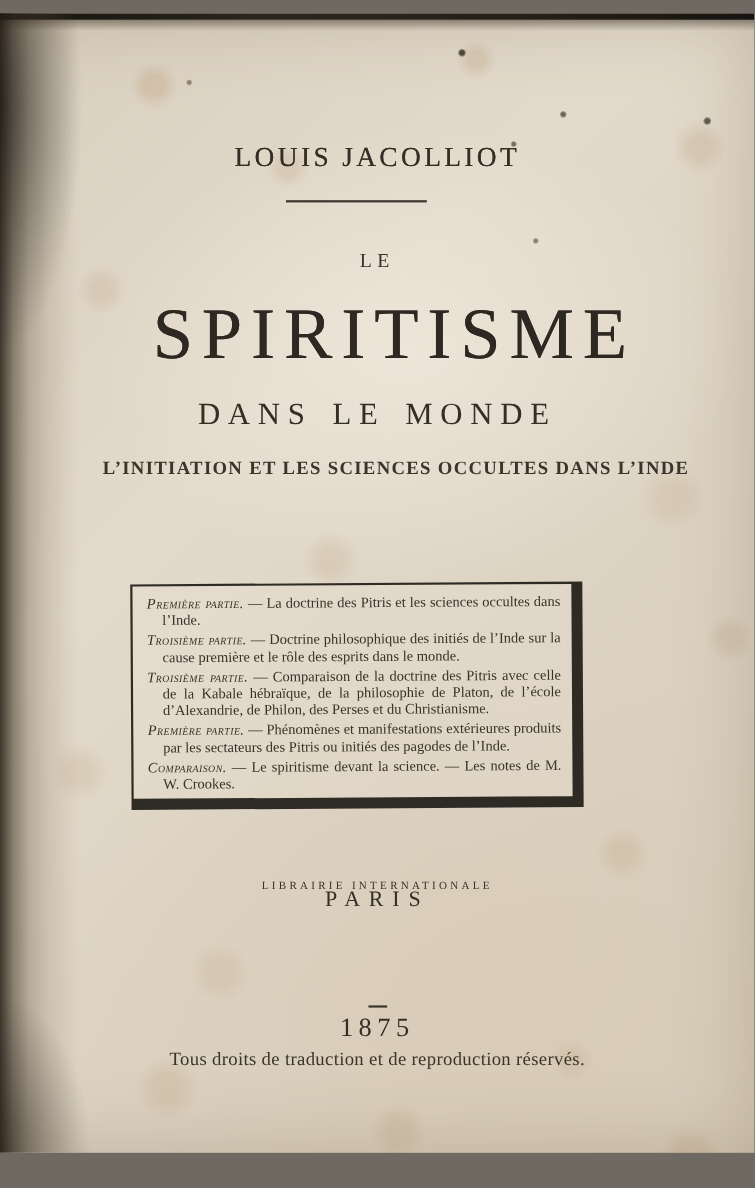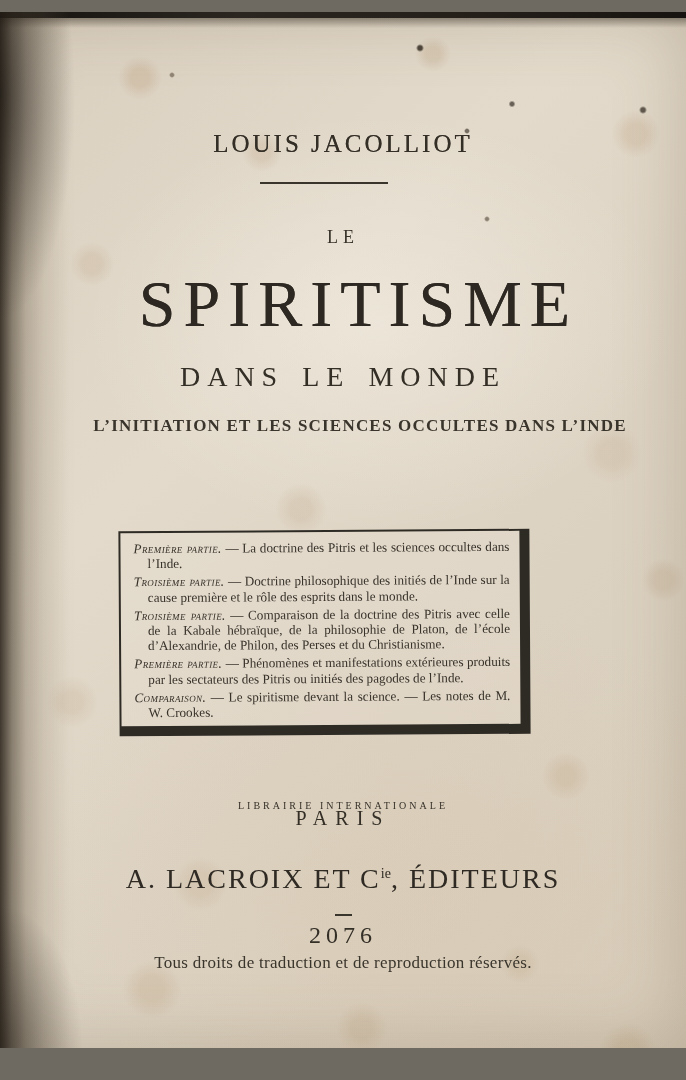--- a/index.html
+++ b/index.html
@@ -142,18 +142,17 @@
       <span>— Phénomènes et manifestations extérieures produits par les sectateurs des Pitris ou initiés des pagodes de l’Inde.</span>
     </p>
     <p class="toc-entry">
       <span class="toc-label">Comparaison.</span>
       <span>— Le spiritisme devant la science. — Les notes de M. W. Crookes.</span>
     </p>
   </div>
 
   <div class="tb city">PARIS</div>
   <div class="tb collection">LIBRAIRIE INTERNATIONALE</div>
-  <div class="tb publisher"><span>A. LACROIX ET C</span><sup>ie</sup><span>, ÉDITEURS</span></div>
   <div class="rule-imprint"></div>
-  <div class="tb year">2076</div>
+  <div class="tb year">1875</div>
   <div class="tb rights">Tous droits de traduction et de reproduction réservés.</div>
 
 </div>
 
 </body></html>

